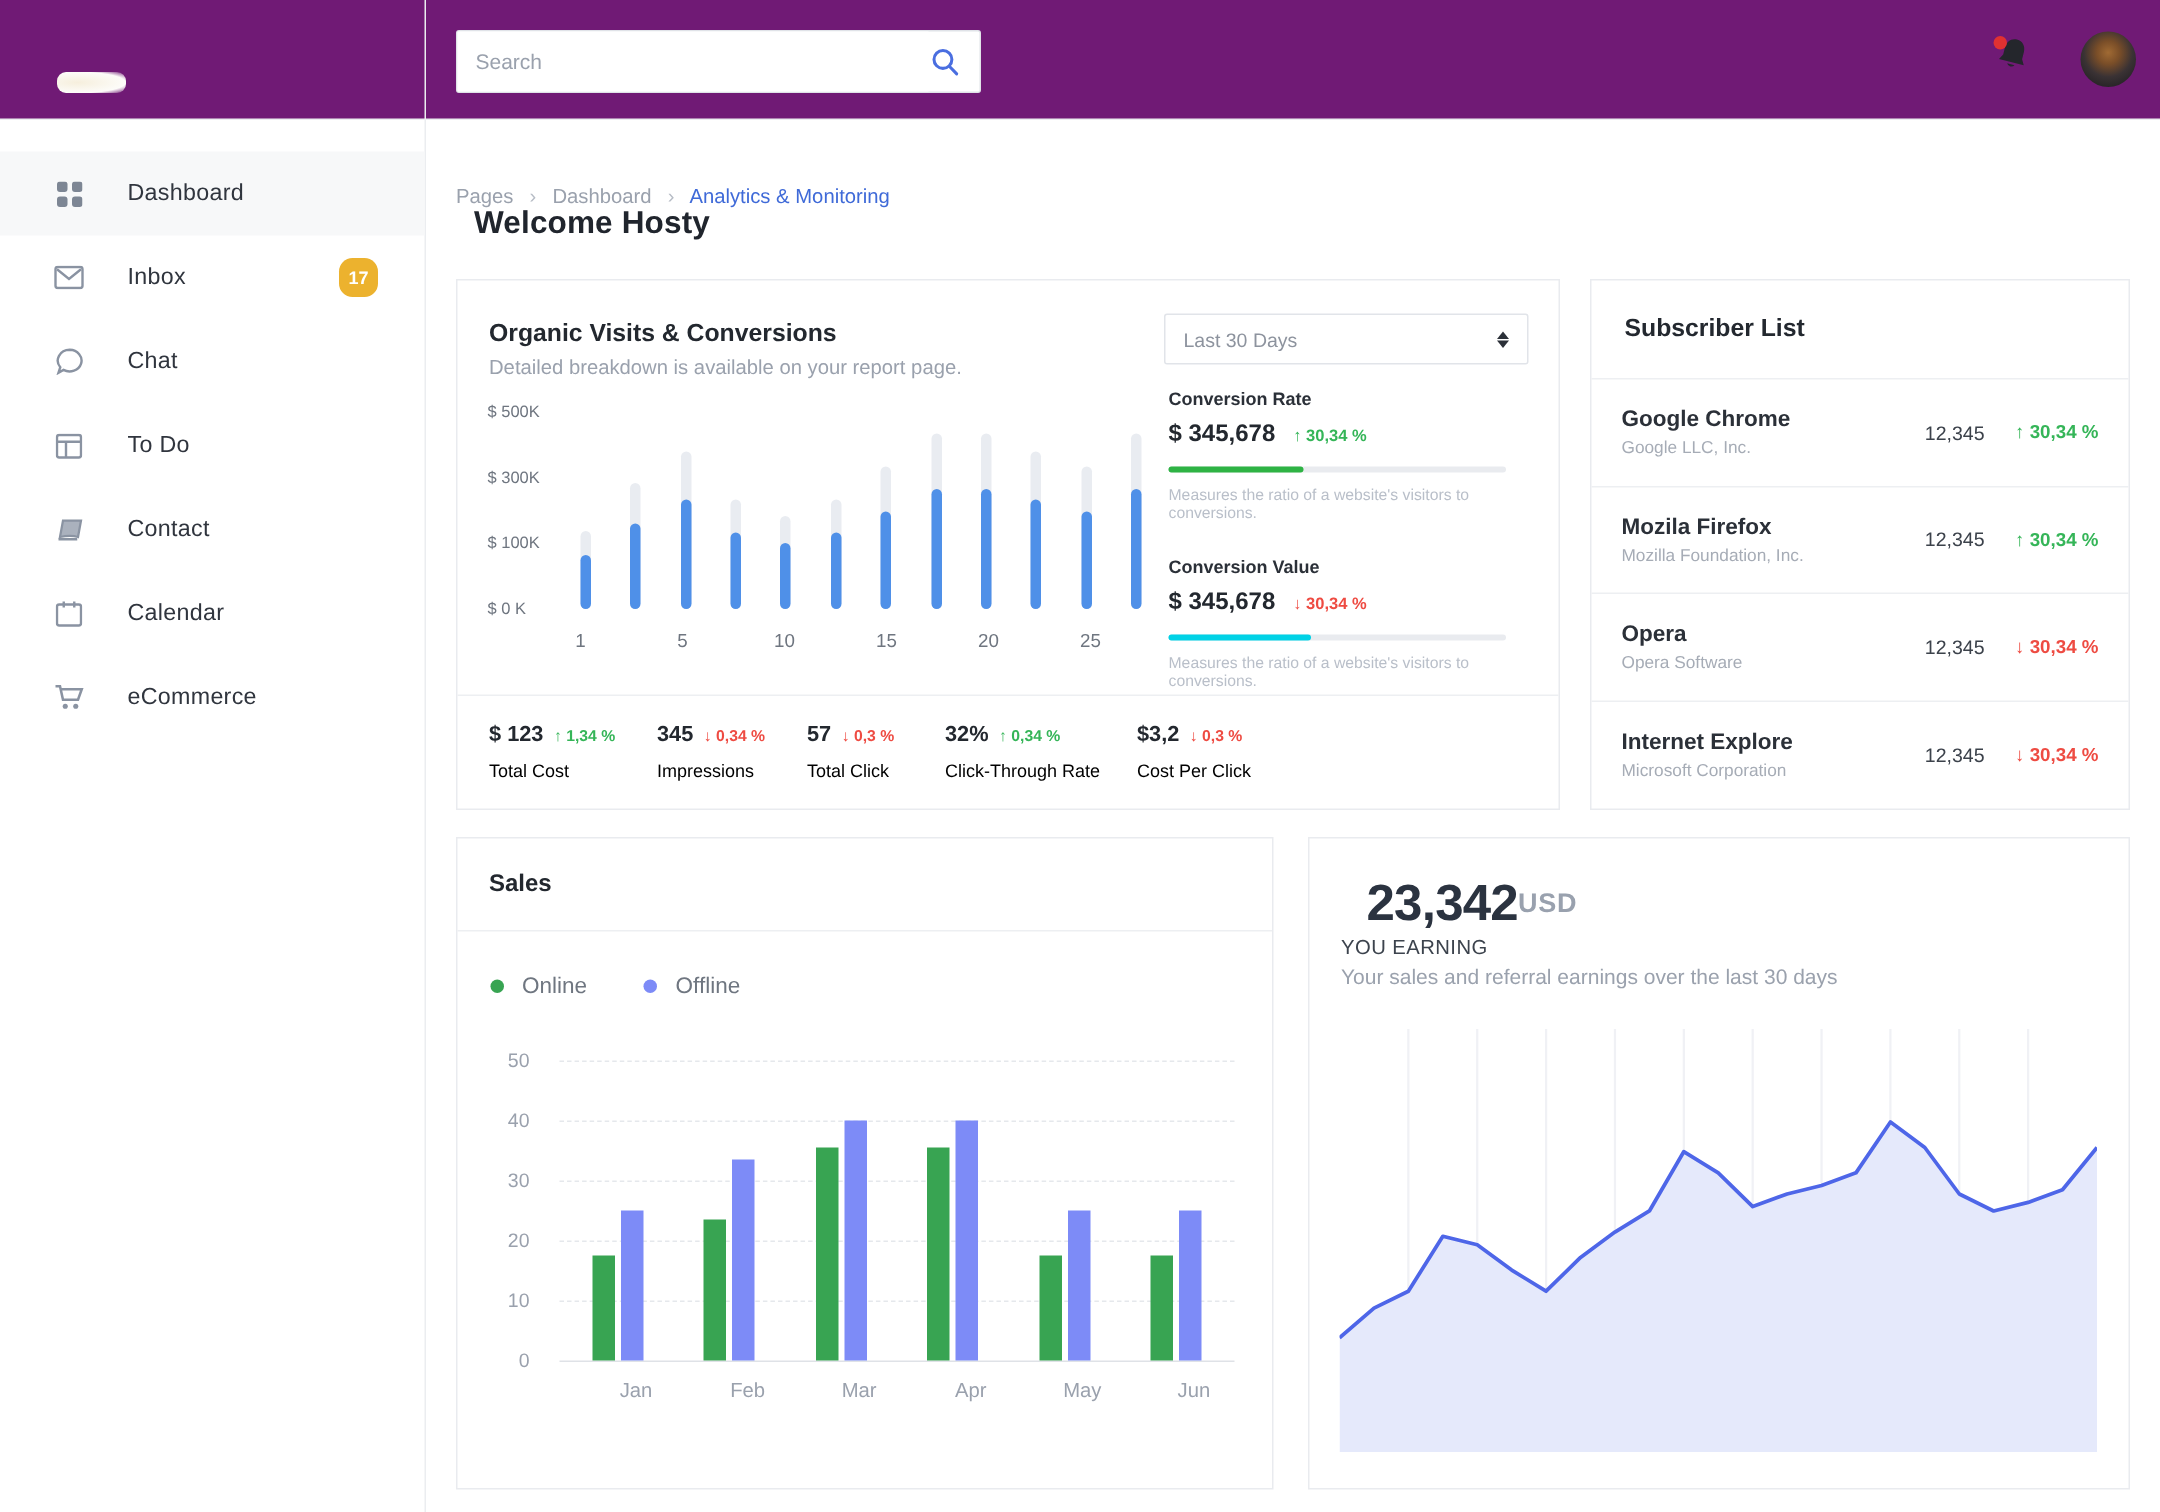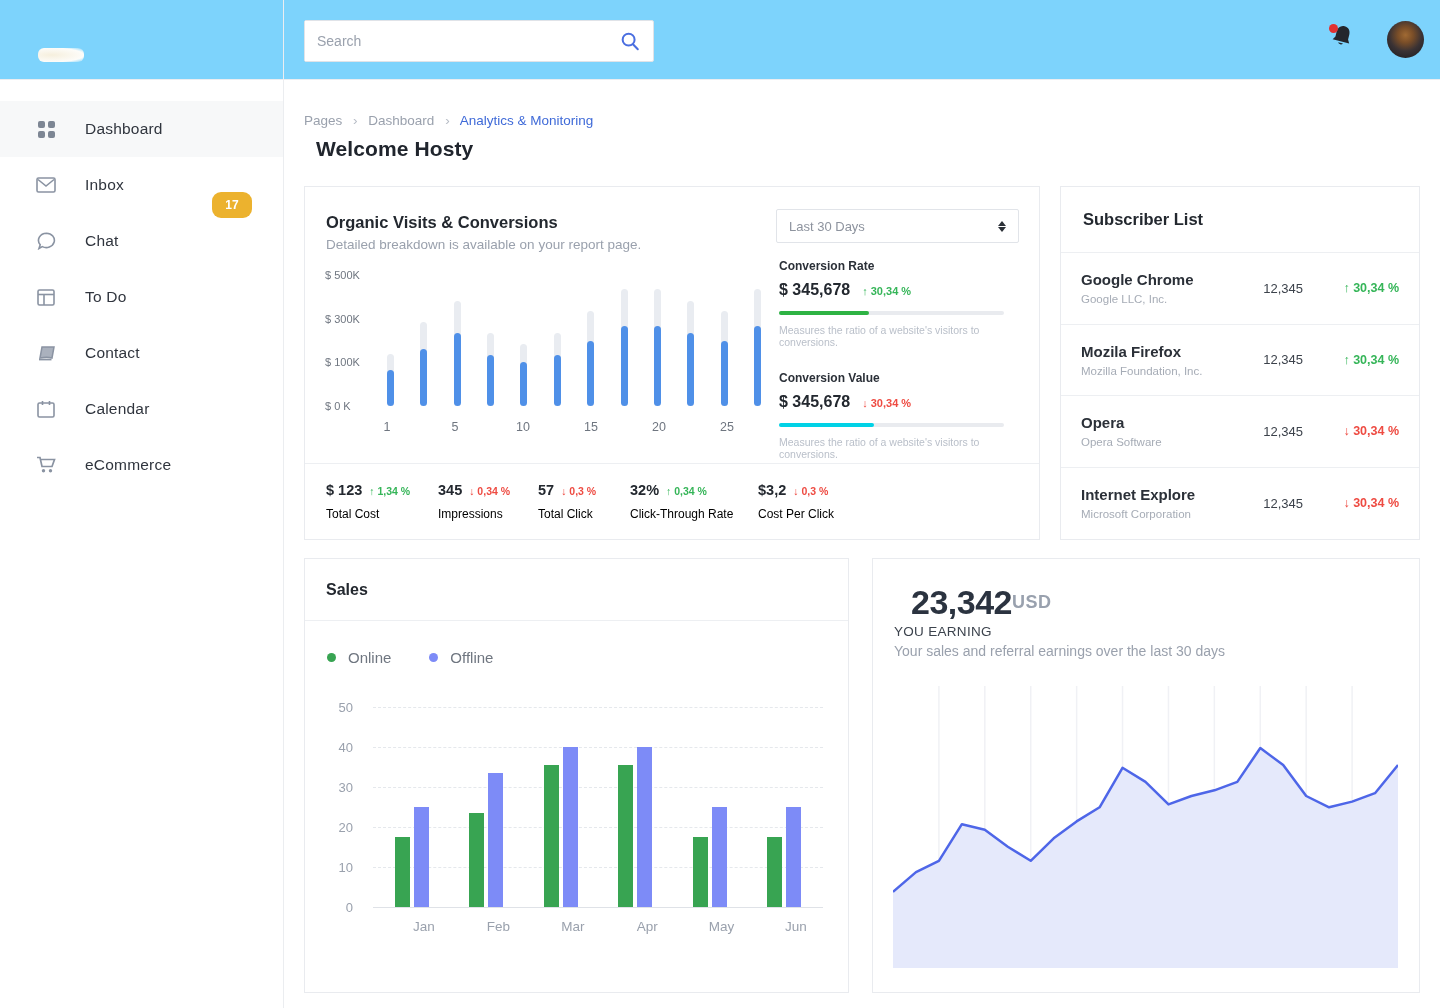--- a/index.html
+++ b/index.html
@@ -1,41 +1,41 @@
 <!DOCTYPE html>
 <html><head>
 <meta charset="utf-8">
 <style>
   * { margin:0; padding:0; box-sizing:border-box; }
   html,body { width:1440px; height:1008px; background:#fff; font-family:"Liberation Sans", sans-serif; color:#2b3038; overflow:hidden; }
 
   
-  .topbar { position:absolute; left:0; top:0; width:1440px; height:80px; background:#7dd3fc; border-bottom:1px solid #ebedf0; z-index:5; }
+  .topbar { position:absolute; left:0; top:0; width:1440px; height:80px; background:#701a75; border-bottom:1px solid #ebedf0; z-index:5; }
   .logo-zone { position:absolute; left:0; top:0; width:284px; height:80px; border-right:1px solid #ebedf0; }
   .logo-mark { position:absolute; left:38px; top:48px; width:46px; height:14px; background:radial-gradient(ellipse at 30% 50%, #f6efdd 0%, #fdfcf9 70%, transparent 100%); border-radius:6px; }
   .search-wrap { position:absolute; left:304px; top:20px; width:350px; height:42px; border:1px solid #e0e3e8; border-radius:2px; background:#fff; display:flex; align-items:center; }
   .search-wrap input { border:0; outline:none; flex:1; height:100%; padding:0 12px; font-size:14px; color:#4a4f58; font-family:"Liberation Sans",sans-serif; }
   .search-wrap input::placeholder { color:#9aa1ad; }
   .search-ic { width:22px; height:22px; margin-right:12px; cursor:pointer; }
   .bell-wrap { position:absolute; left:1330px; top:24px; width:30px; height:32px; cursor:pointer; }
   .bell-dot { position:absolute; left:-1px; top:0px; width:9px; height:9px; border-radius:50%; background:#e03131; }
   .avatar { position:absolute; left:1387px; top:21px; width:37px; height:37px; border-radius:50%; cursor:pointer;
             background:radial-gradient(circle at 50% 38%, #a06a33 0%, #7a4e28 26%, #3a3234 55%, #17181c 100%); }
 
   
   .sidebar { position:absolute; left:0; top:80px; width:284px; height:928px; background:#fff; border-right:1px solid #ebedf0; }
   .nav { padding-top:21px; }
   .nav-item { position:relative; height:56px; display:flex; align-items:center; padding-left:36px; cursor:pointer; }
   .nav-item.active { background:#f7f8f9; }
   .nav-item .nicon { width:20px; height:20px; margin-right:29px; display:flex; align-items:center; justify-content:center; }
   .nav-item .nlabel { font-size:15.5px; color:#30353e; letter-spacing:.2px; }
-  .nav-badge { position:absolute; right:31px; top:15px; width:40px; height:26px; background:#ecb22e; border-radius:9px; color:#fff; font-size:12px; font-weight:bold; display:flex; align-items:center; justify-content:center;margin-top:20px; }
-
-  
-  .breadcrumb { position:absolute; left:304px; top:113px; font-size:13.5px; color:#9aa1ad; }
+  .nav-badge { position:absolute; right:31px; top:15px; width:26px; height:26px; background:#ecb22e; border-radius:9px; color:#fff; font-size:12px; font-weight:bold; display:flex; align-items:center; justify-content:center; }
+
+  
+  .breadcrumb { position:absolute; left:304px; top:123px; font-size:13.5px; color:#9aa1ad; }
   .breadcrumb .sep { margin:0 7px; color:#b6bcc5; }
   .breadcrumb .crumb { cursor:pointer; }
   .breadcrumb .crumb.current { color:#3f6ad8; }
   .page-title { position:absolute; left:304px; top:137px; font-size:21px; font-weight:bold; color:#20252d; letter-spacing:.1px;margin-left:12px; }
 
   
   .card { position:absolute; background:#fff; border:1px solid #e9ebef; }
   .card-organic   { left:304px;  top:186px; width:736px; height:354px; }
   .card-subs      { left:1060px; top:186px; width:360px; height:354px; }
   .card-sales     { left:304px;  top:558px; width:545px; height:435px; }
@@ -84,21 +84,21 @@
   .ostat:nth-child(1){width:112px;} .ostat:nth-child(2){width:100px;} .ostat:nth-child(3){width:92px;} .ostat:nth-child(4){width:128px;}
 
   
   .subs-header { height:66px; border-bottom:1px solid #edeff2; display:flex; align-items:center; padding:0 22px; }
   .subs-title { font-size:16.5px; font-weight:bold; color:#23282f; }
   .sub-row { height:71.5px; border-bottom:1px solid #edeff2; display:flex; align-items:center; padding:0 20px; cursor:pointer; }
   .sub-row:last-child { border-bottom:0; }
   .sub-info { flex:1; }
   .sub-name { font-size:15px; font-weight:600; color:#2b3038; }
   .sub-co   { margin-top:5px; font-size:11.5px; color:#a6acb6; }
-  .sub-val  { font-size:13px; color:#3c424b; margin-right:32px; }
+  .sub-val  { font-size:13px; color:#3c424b; margin-right:12px; }
   .sub-delta{ font-size:12.5px; font-weight:bold; width:64px; text-align:right; }
 
   
   .sales-header { height:62px; border-bottom:1px solid #edeff2; display:flex; align-items:center; padding:0 21px; }
   .sales-title { font-size:16px; font-weight:bold; color:#23282f; }
   .legend { position:absolute; left:22px; top:90px; display:flex; gap:38px; }
   .legend-item { display:flex; align-items:center; cursor:pointer; }
   .legend-dot { width:9px; height:9px; border-radius:50%; margin-right:12px; }
   .legend-label { font-size:15px; color:#6f7680; }
   .schart { position:absolute; left:24px; top:148px; width:500px; height:230px; }

